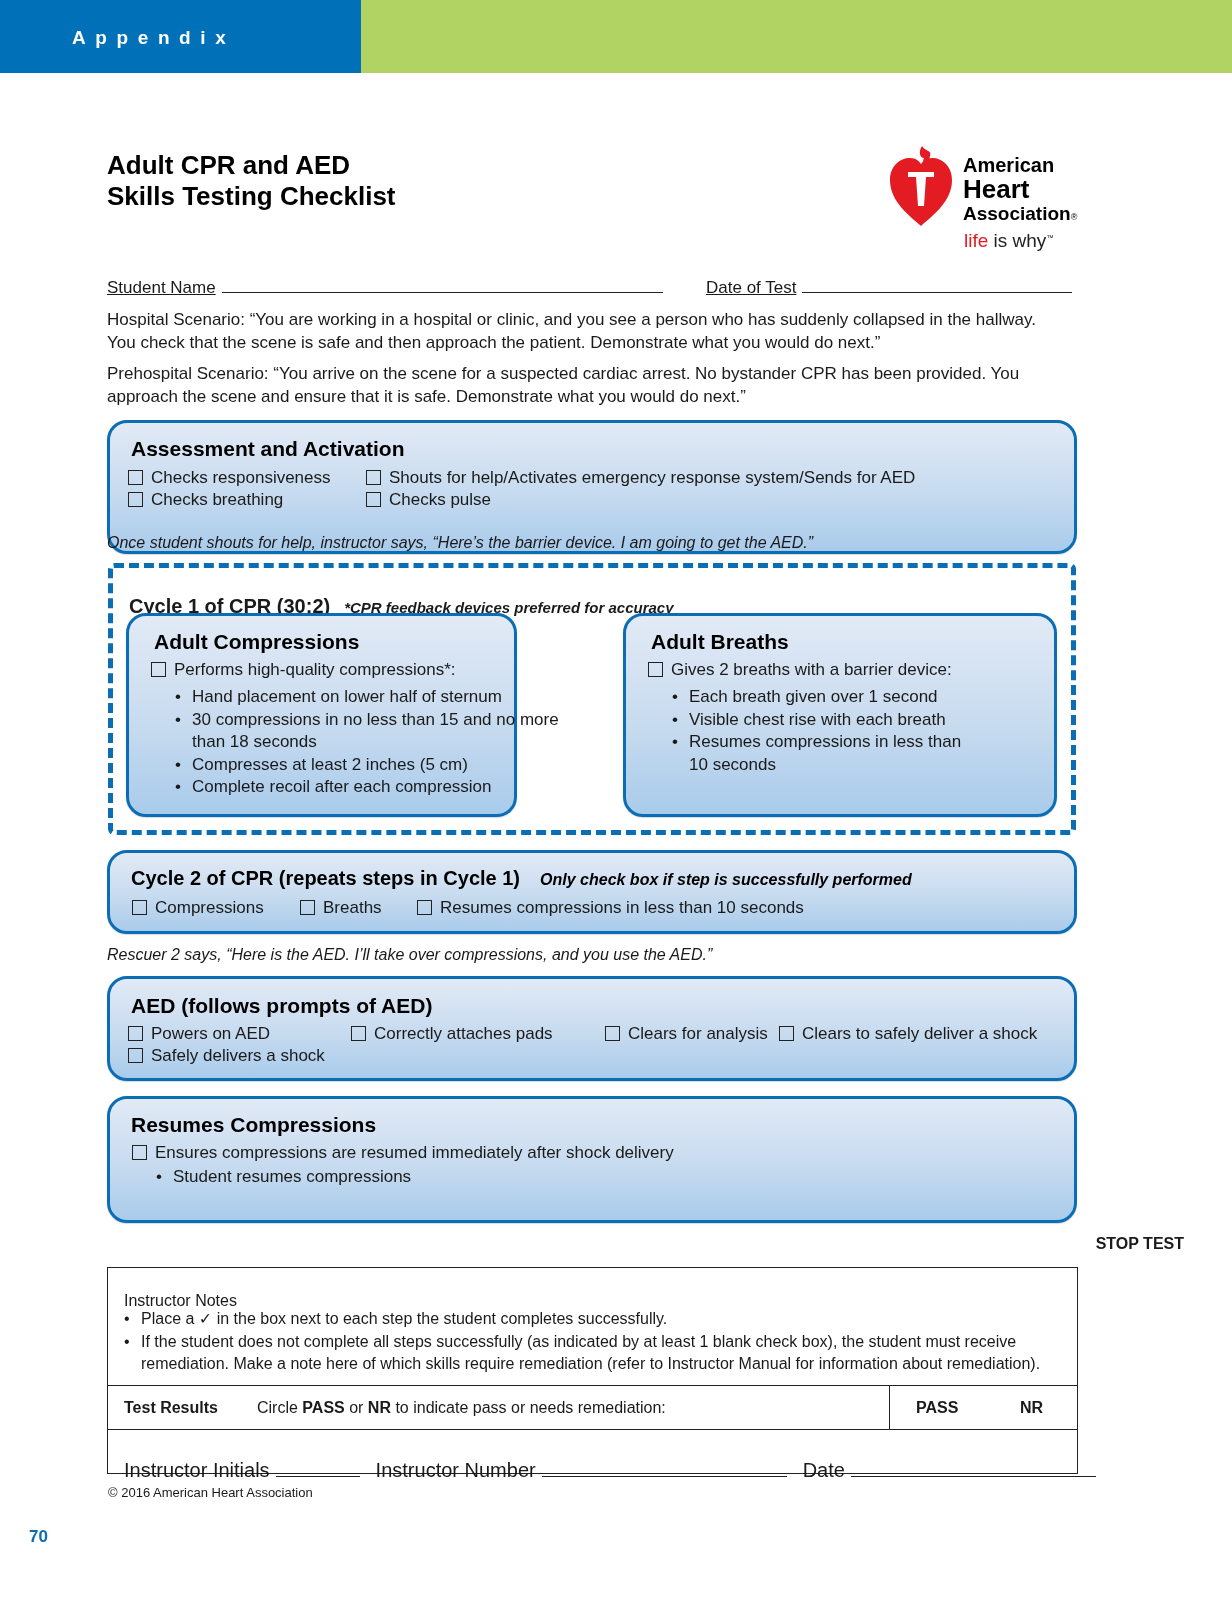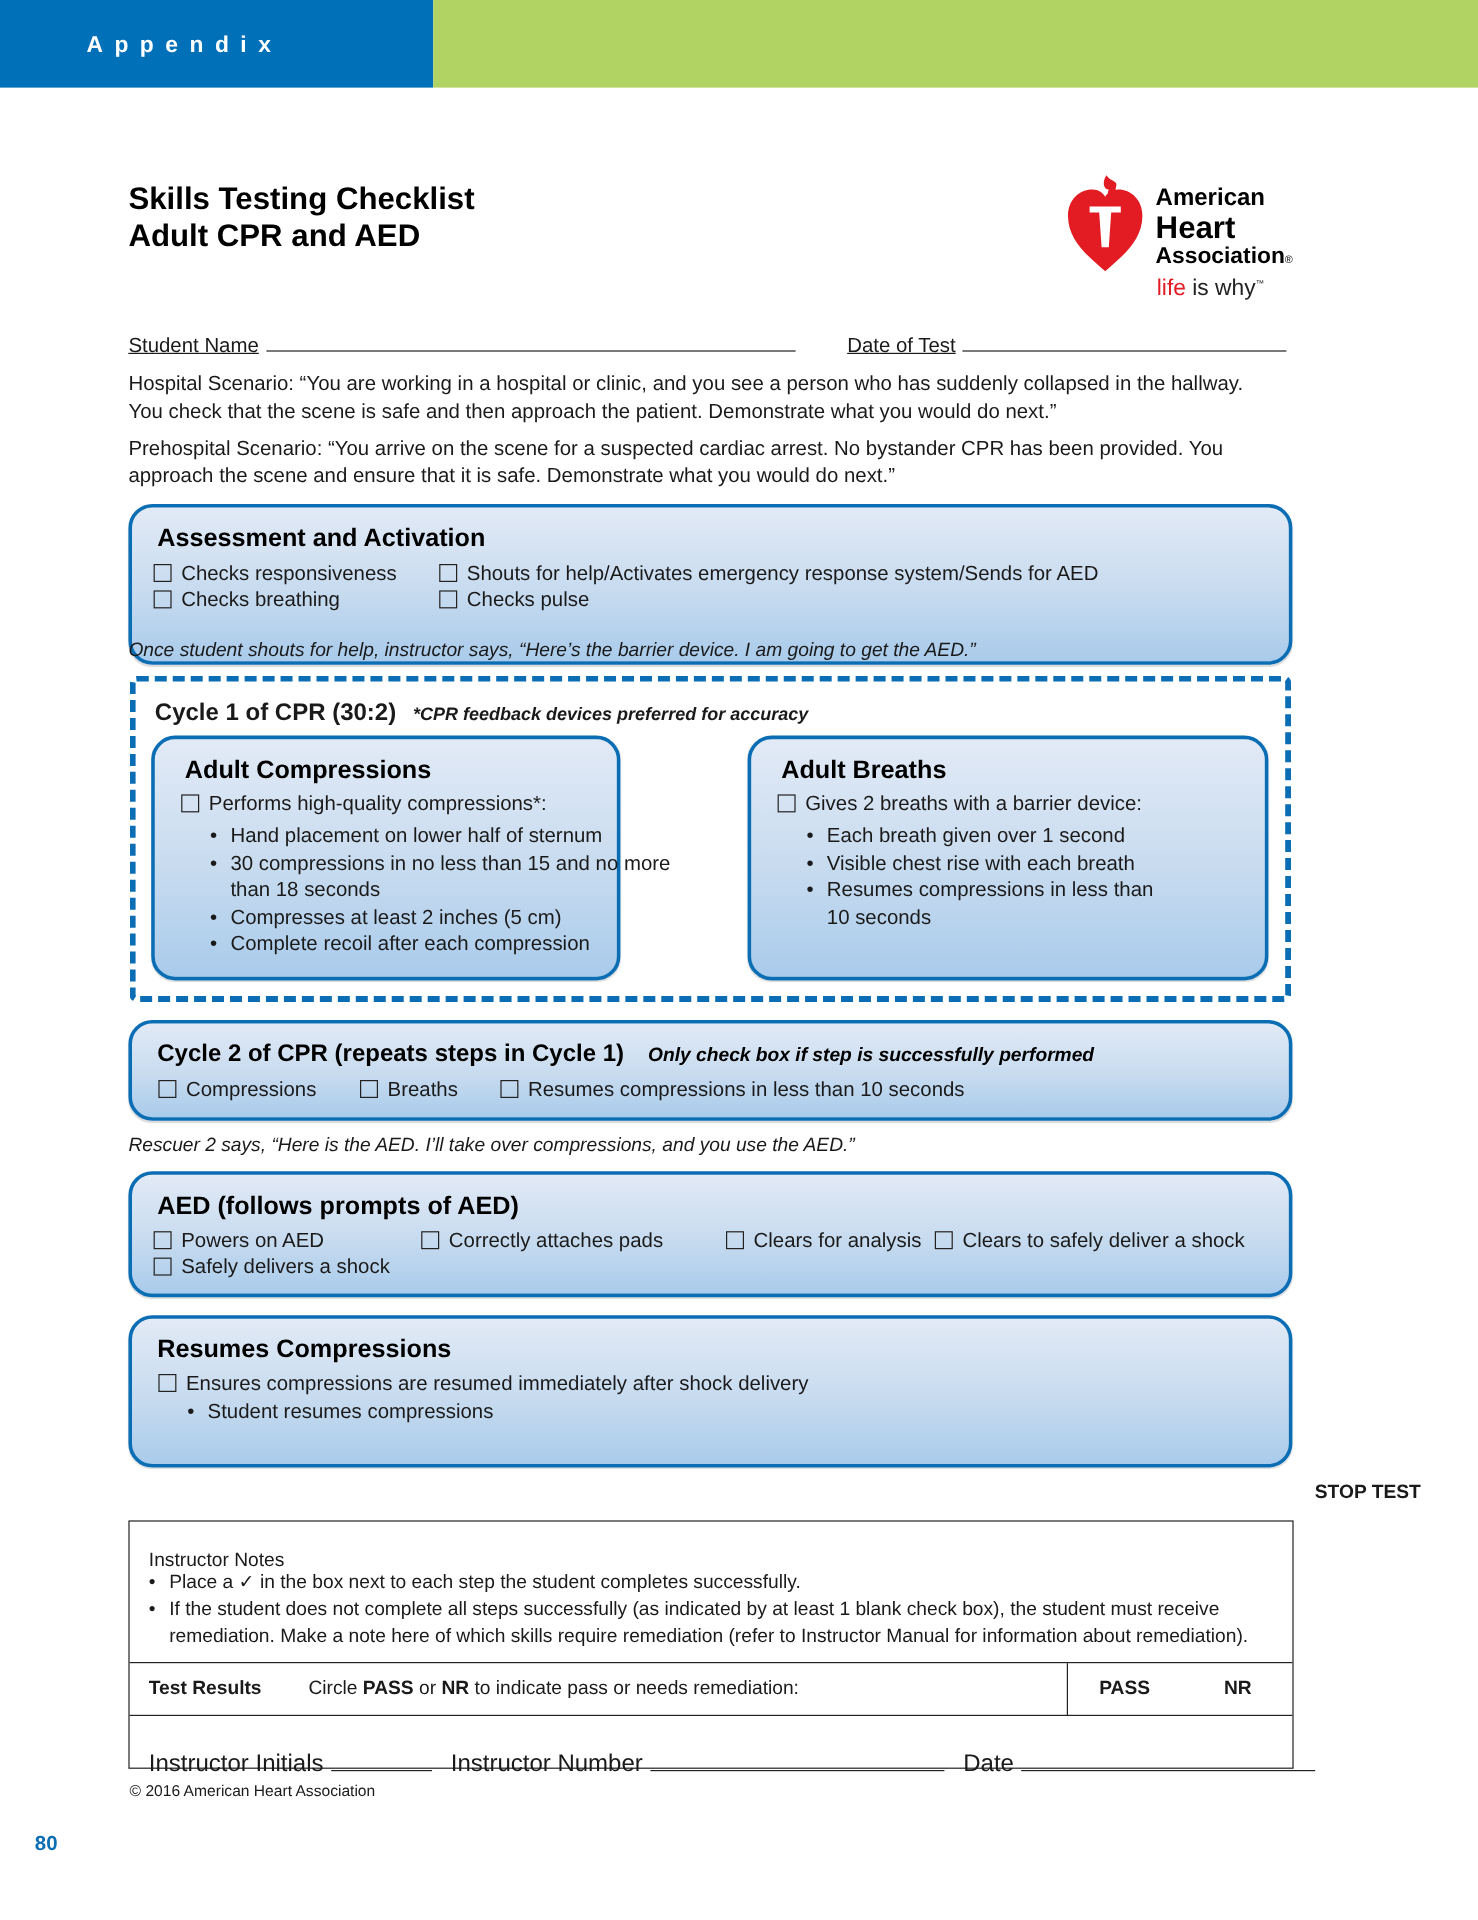--- a/index.html
+++ b/index.html
@@ -49,21 +49,21 @@
   .bullets li { position: relative; padding-left: 17px; }
   .bullets li::before { content: "•"; position: absolute; left: 0; top: 0; }
 
   .italic-note { position: absolute; left: 107px; font-style: italic; font-size: 16px; }
 
   
   .dashed {
     position: absolute; left: 108px; top: 563px; width: 968px; height: 272px;
     border: 5px dashed #0b6db4; border-radius: 6px;
   }
-  .cycle-title { position: absolute; font-weight: bold; font-size: 20px; }
+  .cycle-title { position: absolute; font-weight: bold; font-size: 20px; margin-top: 12px; }
   .cycle-note { font-style: italic; font-weight: bold; font-size: 15px; margin-left: 14px; }
 
   .stop-test { position: absolute; left: 0; width: 1184px; top: 1235px; text-align: right; font-weight: bold; font-size: 16px; }
 
   
   .notes-box { position: absolute; left: 107px; top: 1267px; width: 971px; height: 207px; border: 1.3px solid #222; }
   .notes-title { position: absolute; left: 16px; top: 24px; font-weight: normal; font-size: 16px; }
   .notes-list { position: absolute; left: 16px; top: 40px; width: 945px; list-style: none; font-size: 16px; line-height: 22.5px; }
   .notes-list li { position: relative; padding-left: 17px; }
   .notes-list li::before { content: "•"; position: absolute; left: 0; }
@@ -76,22 +76,22 @@
   .page-num { position: absolute; left: 29px; top: 1527px; font-size: 17px; font-weight: bold; color: #0b6db4; }
 </style>
 </head>
 <body>
 
 <div class="band-blue"></div>
 <div class="band-green"></div>
 <div class="appendix">Appendix</div>
 
 <div class="title">
+  <div>Adult CPR and AED</div>
   <div>Skills Testing Checklist</div>
-  <div>Adult CPR and AED</div>
 </div>
 
 <div class="logo">
   <svg width="66" height="84" viewBox="0 0 66 84">
     <path d="M33 82 C22 72 2 58 2 36 C2 22 12 14 22 14 C28 14 31 17 33 20 C35 17 38 14 44 14 C54 14 64 22 64 36 C64 58 44 72 33 82 Z" fill="#e31b23"></path>
     <path d="M34 2 C38 8 44 6 42 12 C40 18 46 18 42 24 C36 22 34 18 36 14 C32 14 30 8 34 2 Z" fill="#e31b23"></path>
     <path d="M20 28 L46 28 L46 33 L38 33 L36 62 L30 62 L28 33 L20 33 Z" fill="#ffffff"></path>
   </svg>
   <div class="logo-text">
     <span class="l1">American</span>
@@ -187,13 +187,13 @@
     <span style="position:absolute; left:808px; top:13px; font-weight:bold;">PASS</span>
     <span style="position:absolute; left:912px; top:13px; font-weight:bold;">NR</span>
   </div>
   <div class="row-divider" style="top:161px;"></div>
   <div class="instructor-row">
     <span>Instructor Initials</span><span class="line" style="width:84px; margin-right:16px;"></span><span>Instructor Number</span><span class="line" style="width:245px; margin-right:16px;"></span><span>Date</span><span class="line" style="width:245px;"></span>
   </div>
 </div>
 
 <div class="copyright">© 2016 American Heart Association</div>
-<div class="page-num">80</div>
+<div class="page-num">70</div>
 
 </body></html>

